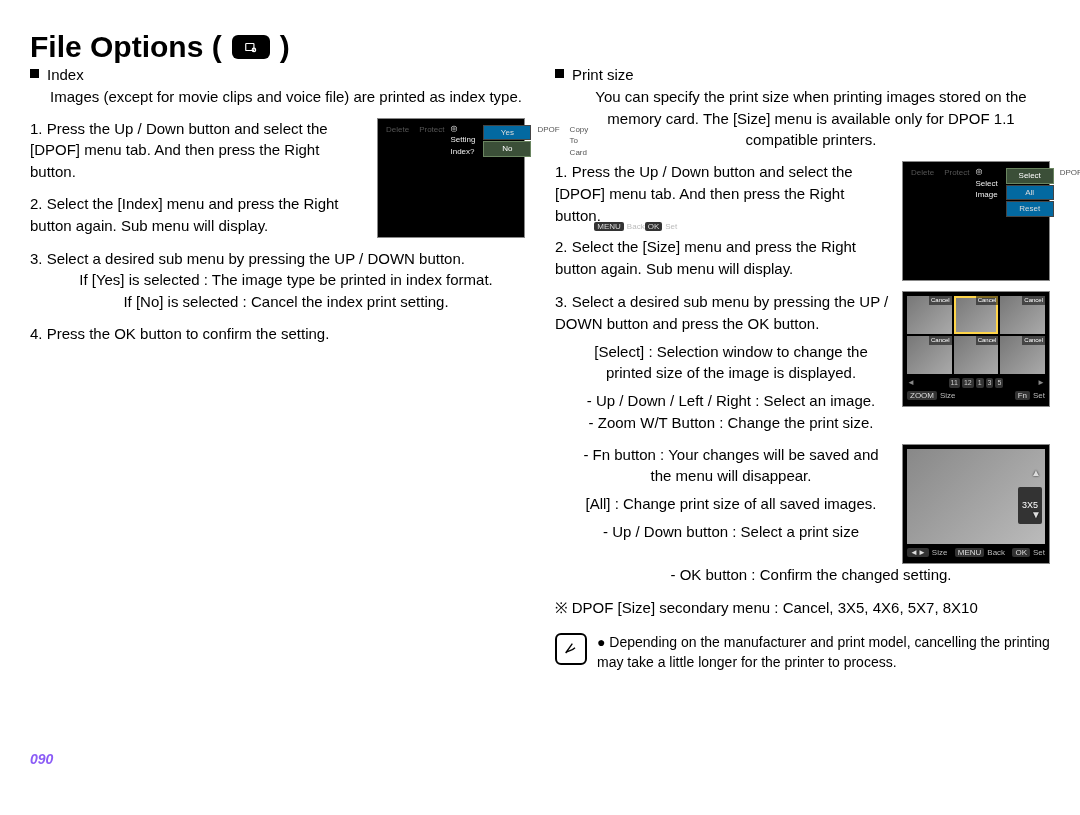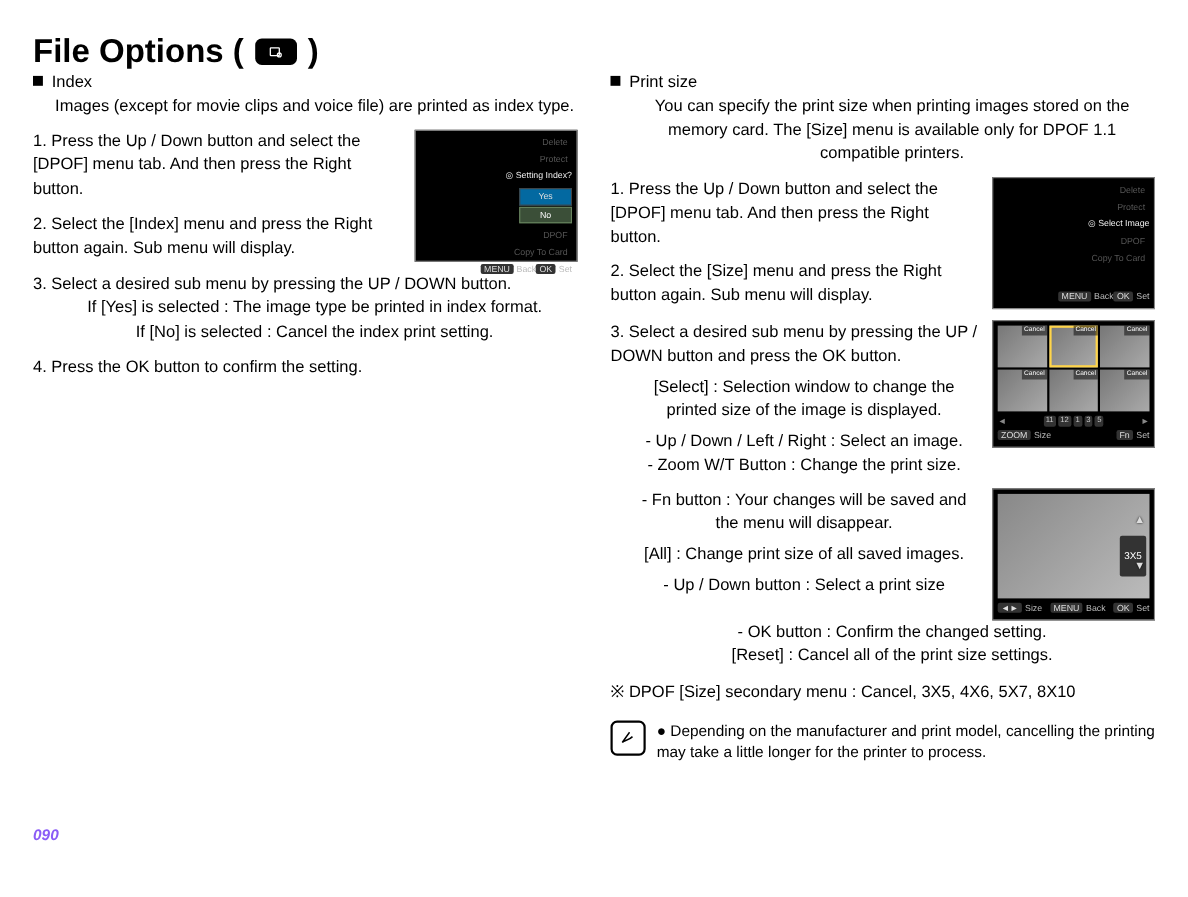--- a/index.html
+++ b/index.html
@@ -7,21 +7,21 @@
   .heading{font-size:30px;font-weight:bold;display:flex;align-items:center;gap:10px;}
   .heading .h-icon{display:inline-flex;align-items:center;justify-content:center;width:38px;height:24px;background:#000;border-radius:6px;color:#fff;position:relative;}
   .heading .h-icon svg{width:14px;height:14px;}
   .cols{display:flex;gap:30px;}
   .col{flex:1 1 50%;font-size:15px;line-height:1.45;}
   .bullet-row{display:flex;gap:8px;align-items:flex-start;}
   .sq{width:9px;height:9px;background:#000;margin-top:5px;flex:0 0 auto;}
   .indent{margin-left:17px;text-align:center;}
   .step-block{display:flex;gap:12px;align-items:flex-start;margin-top:10px;}
   .step-text{flex:1;}
-  .screen{flex:0 0 auto;border:1px solid #888;background:#000;color:#ccc;font-size:8px;box-sizing:border-box;padding:4px;display:flex;flex-direction:column;gap:2px;align-items:flex-end;}
+  .screen{flex:0 0 auto;border:1px solid #888;background:#000;color:#ccc;font-size:8px;box-sizing:border-box;padding:4px;display:flex;flex-direction:row;gap:2px;}
   .screen.small{width:148px;height:120px;}
   .screen .menu-title{color:#eee;font-size:8px;margin-bottom:2px;}
   .screen .menu-item{color:#777;padding:1px 4px;}
   .screen .menu-item.dim{color:#555;}
   .screen .submenu{margin:2px 0 2px 6px;display:flex;flex-direction:column;gap:1px;}
   .screen .submenu .choice{background:#0369a1;border:1px solid #444;color:#ddd;text-align:center;font-size:8px;padding:1px 0;width:46px;margin:0 auto;}
   .screen .submenu .choice.sel{background:#3b4f38;color:#fff;border-color:#6a8560;}
   .screen .footer{margin-top:auto;display:flex;justify-content:space-between;color:#bbb;font-size:8px;}
   .screen .footer .tag{background:#333;padding:0 3px;border-radius:2px;margin-right:3px;color:#ddd;}
   .thumbs{width:148px;height:116px;background:#000;border:1px solid #888;box-sizing:border-box;padding:4px;display:flex;flex-direction:column;}
@@ -111,20 +111,25 @@
 
       <div class="step-block">
         <div class="step-text">
           <div>1. Press the Up / Down button and select the [DPOF] menu tab. And then press the Right button.</div>
           <div style="margin-top:10px">2. Select the [Size] menu and press the Right button again. Sub menu will display.</div>
         </div>
         <div class="screen small">
           <div class="menu-item dim">Delete</div>
           <div class="menu-item dim">Protect</div>
           <div class="menu-title">◎ <span>Select Image</span></div>
+          <div class="submenu">
+            <span class="choice sel">Select</span>
+            <span class="choice">All</span>
+            <span class="choice">Reset</span>
+          </div>
           <div class="menu-item dim">DPOF</div>
           <div class="menu-item dim">Copy To Card</div>
           <div class="footer">
             <span><span class="tag">MENU</span><span>Back</span></span>
             <span><span class="tag">OK</span><span>Set</span></span>
           </div>
         </div>
       </div>
 
       <div class="step-block">
@@ -187,21 +192,20 @@
           </div>
           <div class="footer">
             <span><span class="tag">◄►</span><span>Size</span></span>
             <span><span class="tag">MENU</span><span>Back</span></span>
             <span><span class="tag">OK</span><span>Set</span></span>
           </div>
         </div>
       </div>
 
       <div class="indent">- OK button : Confirm the changed setting.</div>
-      <div class="indent">[Reset] : Cancel all of the print size settings.</div>
 
       <div style="margin-top:12px">※ DPOF [Size] secondary menu : Cancel, 3X5, 4X6, 5X7, 8X10</div>
 
       <div class="notebox">
         <div class="note-icon">
           <svg viewBox="0 0 24 24" fill="none" stroke="#000" stroke-width="2">
             <path d="M4 18 L14 4 M4 18 C8 14 12 16 18 10"></path>
           </svg>
         </div>
         <div class="note-text">

